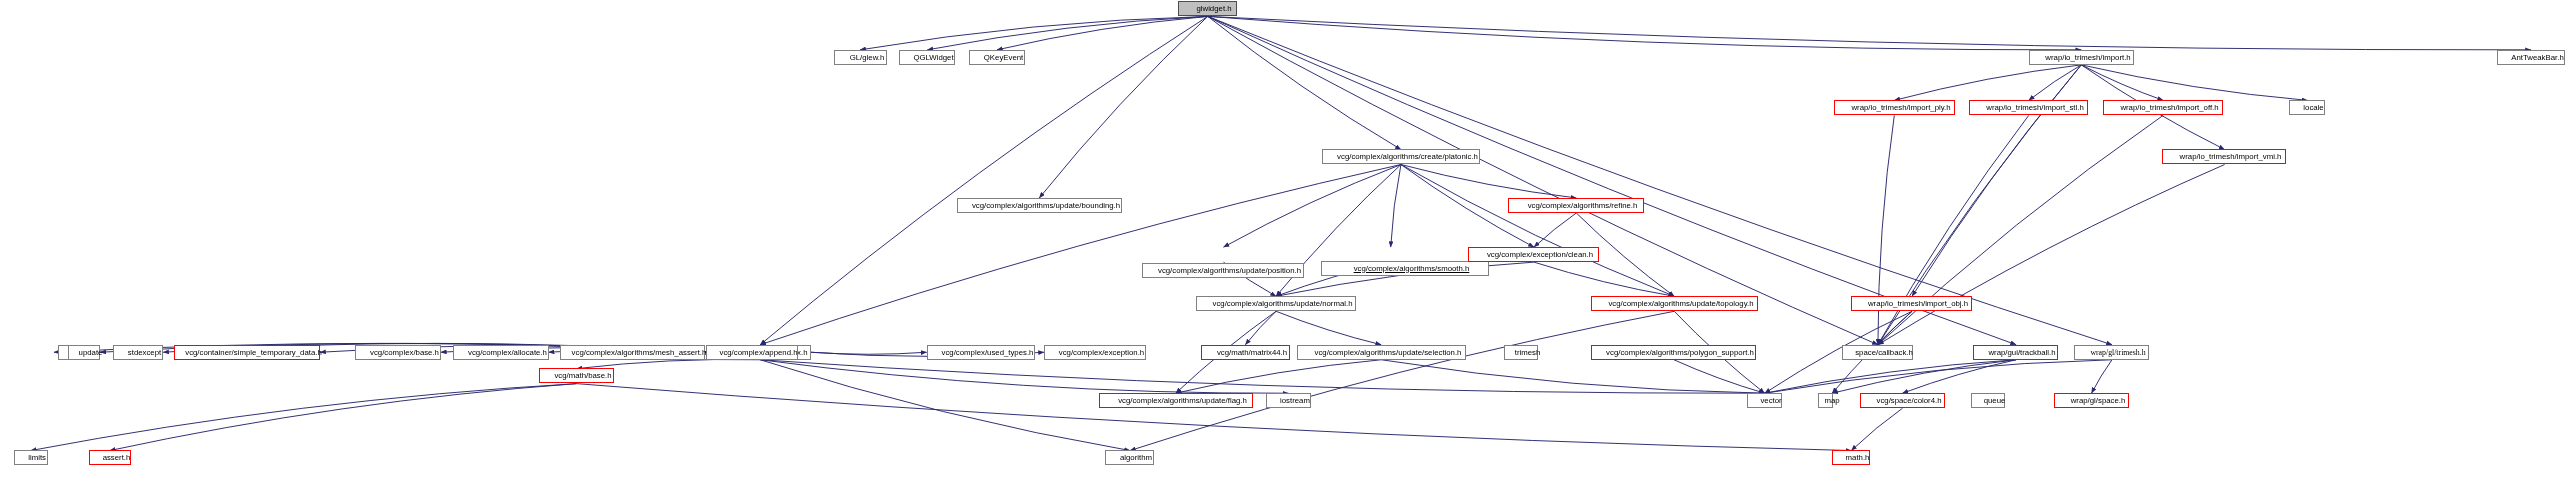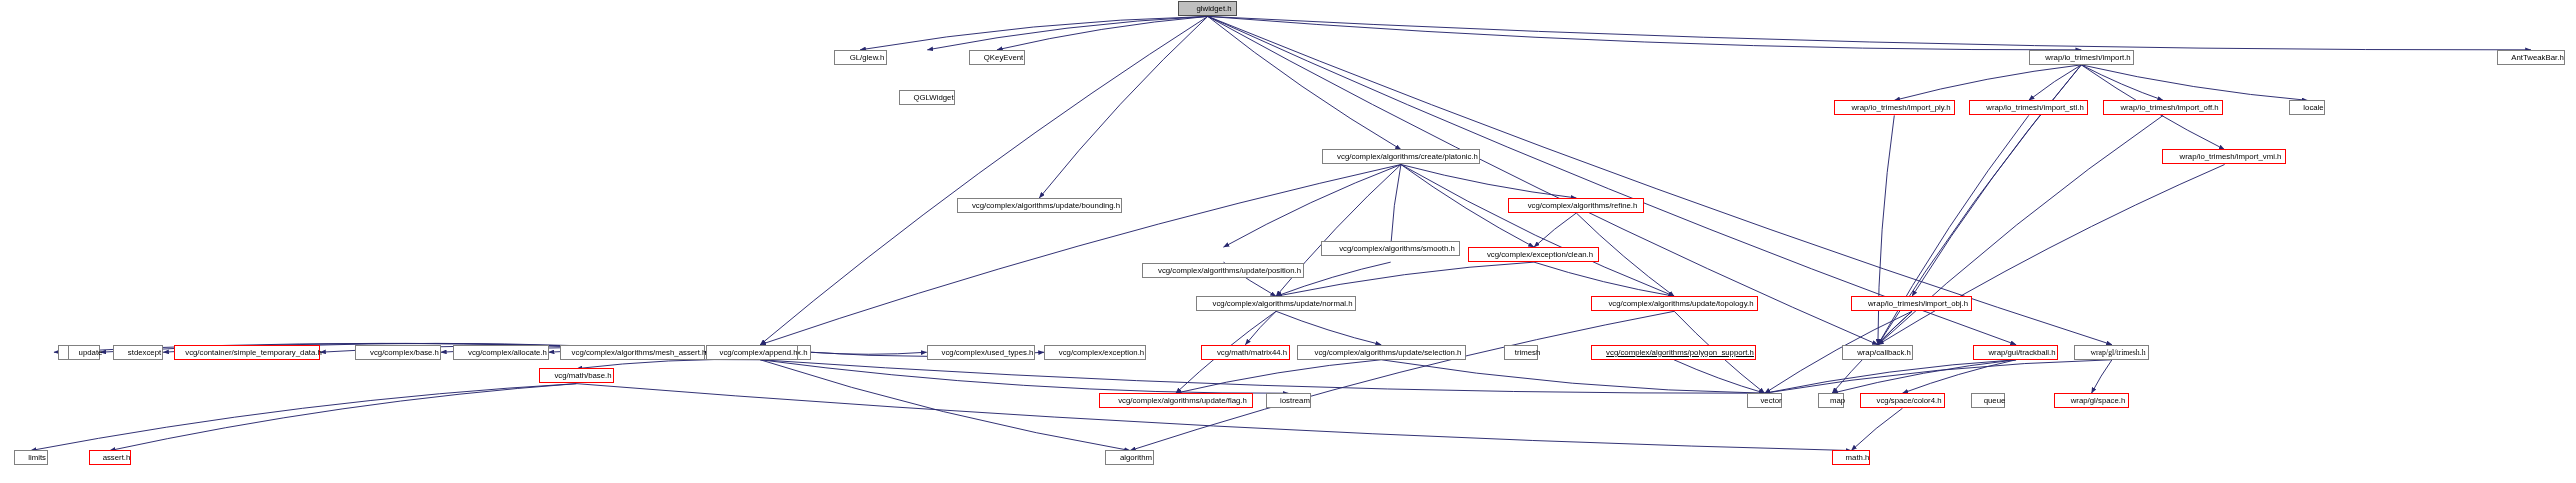--- a/index.html
+++ b/index.html
@@ -135,21 +135,21 @@
         <path d="M 2024 527 Q 2303.285 571.17 2586 576" marker-end="url(#arrow)"></path>
       </g>
   </svg>
   <div id="node-layer">
       <div class="node root" style="left: 1178px; top: 1.4px; width: 59px;">
         <span class="node-label">glwidget.h</span>
       </div>
       <div class="node grey" style="left: 834px; top: 50px; width: 53px;">
         <span class="node-label">GL/glew.h</span>
       </div>
-      <div class="node grey" style="left: 899px; top: 50px; width: 56px; margin-top: 40px;">
+      <div class="node grey" style="left: 899px; top: 50px; width: 56px;">
         <span class="node-label">QGLWidget</span>
       </div>
       <div class="node grey" style="left: 969px; top: 50px; width: 56px;">
         <span class="node-label">QKeyEvent</span>
       </div>
       <div class="node grey" style="left: 2029px; top: 50px; width: 105px;">
         <span class="node-label">wrap/io_trimesh/import.h</span>
       </div>
       <div class="node grey" style="left: 2497px; top: 50px; width: 68px;">
         <span class="node-label">AntTweakBar.h</span>
@@ -174,21 +174,21 @@
       </div>
       <div class="node grey" style="left: 957px; top: 198px; width: 165px;">
         <span class="node-label">vcg/complex/algorithms/update/bounding.h</span>
       </div>
       <div class="node red" style="left: 1508px; top: 198px; width: 136px;">
         <span class="node-label">vcg/complex/algorithms/refine.h</span>
       </div>
       <div class="node grey" style="left: 1142px; top: 247px; width: 162px; margin-top: 16px;">
         <span class="node-label">vcg/complex/algorithms/update/position.h</span>
       </div>
-      <div class="node grey" style="left: 1321px; top: 241px; width: 139px;">
+      <div class="node grey" style="left: 1321px; top: 261px; width: 168px; text-decoration: underline;">
         <span class="node-label">vcg/complex/algorithms/smooth.h</span>
       </div>
       <div class="node red" style="left: 1468px; top: 247px; width: 131px;">
         <span class="node-label">vcg/complex/exception/clean.h</span>
       </div>
       <div class="node grey" style="left: 1196px; top: 296px; width: 160px;">
         <span class="node-label">vcg/complex/algorithms/update/normal.h</span>
       </div>
       <div class="node red" style="left: 1591px; top: 296px; width: 167px;">
         <span class="node-label">vcg/complex/algorithms/update/topology.h</span>
@@ -231,42 +231,42 @@
       </div>
       <div class="node red" style="left: 1201px; top: 345px; width: 89px;">
         <span class="node-label">vcg/math/matrix44.h</span>
       </div>
       <div class="node grey" style="left: 1297px; top: 345px; width: 169px;">
         <span class="node-label">vcg/complex/algorithms/update/selection.h</span>
       </div>
       <div class="node grey" style="left: 1504px; top: 345px; width: 34px;">
         <span class="node-label">trimesh</span>
       </div>
-      <div class="node red" style="left: 1591px; top: 345px; width: 165px; text-decoration: underline;">
+      <div class="node red" style="left: 1591px; top: 345px; width: 165px;">
         <span class="node-label">vcg/complex/algorithms/polygon_support.h</span>
       </div>
       <div class="node grey" style="left: 1842px; top: 345px; width: 71px;">
-        <span class="node-label">wrap/callback.h</span>
+        <span class="node-label">space/callback.h</span>
       </div>
       <div class="node red" style="left: 1973px; top: 345px; width: 85px;">
         <span class="node-label">wrap/gui/trackball.h</span>
       </div>
       <div class="node grey" style="left: 2074px; top: 345px; width: 75px; font-family: Liberation Serif, serif;">
         <span class="node-label">wrap/gl/trimesh.h</span>
       </div>
       <div class="node red" style="left: 1099px; top: 393px; width: 154px;">
         <span class="node-label">vcg/complex/algorithms/update/flag.h</span>
       </div>
       <div class="node grey" style="left: 1266px; top: 393px; width: 45px;">
         <span class="node-label">iostream</span>
       </div>
       <div class="node grey" style="left: 1747px; top: 393px; width: 35px;">
         <span class="node-label">vector</span>
       </div>
-      <div class="node grey" style="left: 1818px; top: 393px; width: 26px;">
+      <div class="node grey" style="left: 1818px; top: 393px; width: 15px;">
         <span class="node-label">map</span>
       </div>
       <div class="node red" style="left: 1860px; top: 393px; width: 85px;">
         <span class="node-label">vcg/space/color4.h</span>
       </div>
       <div class="node grey" style="left: 1971px; top: 393px; width: 34px;">
         <span class="node-label">queue</span>
       </div>
       <div class="node red" style="left: 2054px; top: 393px; width: 75px;">
         <span class="node-label">wrap/gl/space.h</span>

